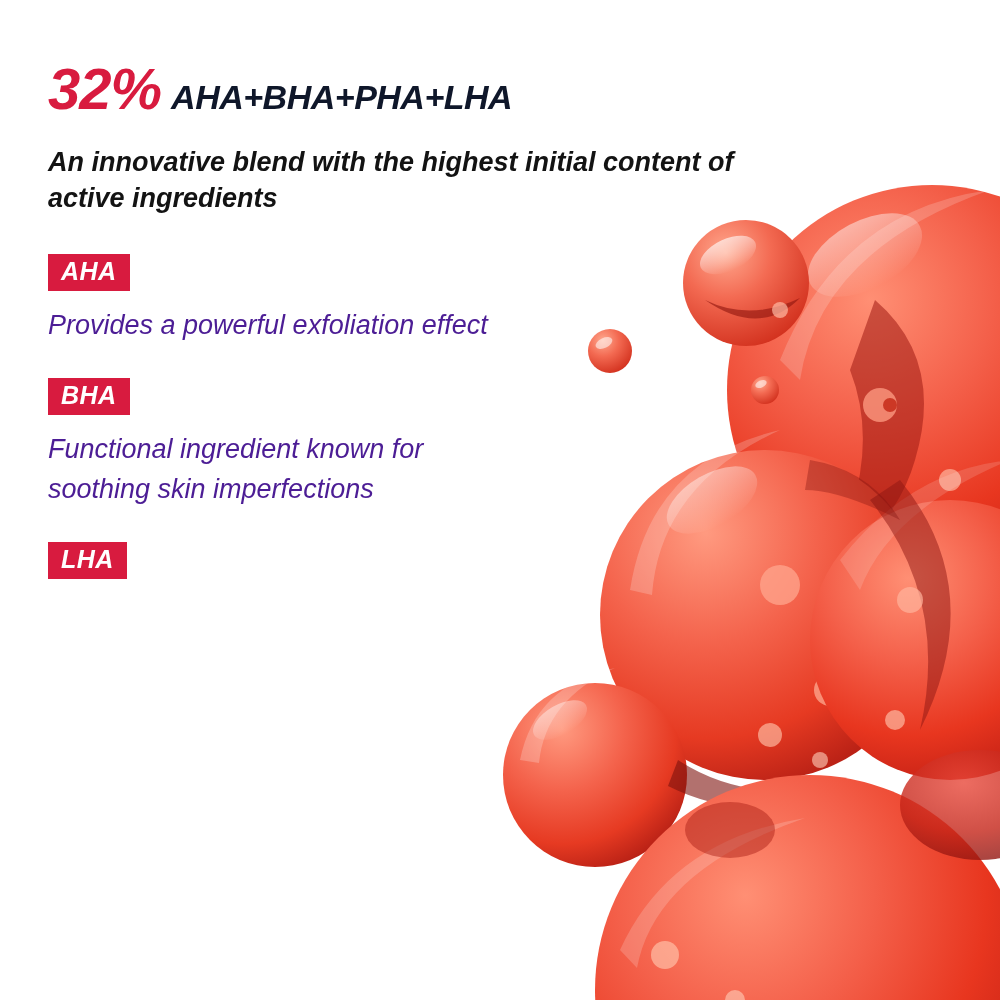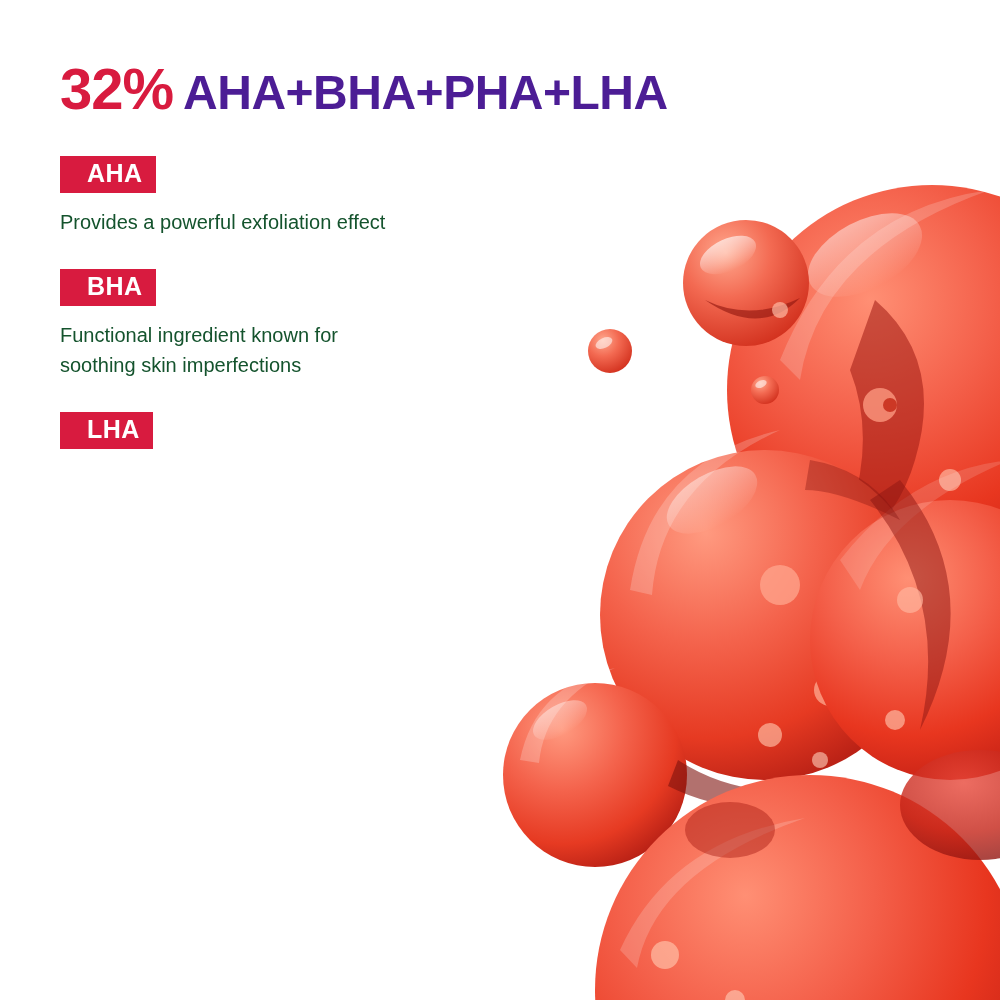--- a/index.html
+++ b/index.html
@@ -28,42 +28,43 @@
     top: 0;
     width: 520px;
     height: 1000px;
     overflow: hidden;
     pointer-events: none;
   }
 
   
   #content {
     position: absolute;
-    left: 60px;
+    left: 48px;
     top: 60px;
     width: 720px;
+    font-style: italic;
   }
 
   .headline {
     display: flex;
     align-items: baseline;
     gap: 10px;
     white-space: nowrap;
   }
   .headline .pct {
     font-size: 58px;
     font-weight: bold;
     color: #d81b3f;
     letter-spacing: -1px;
     line-height: 1;
   }
   .headline .acids {
-    font-size: 48px;
-    font-weight: bold;
-    color: #4c1d95;
+    font-size: 34px;
+    font-weight: bold;
+    color: #0f172a;
     letter-spacing: -0.5px;
     line-height: 1;
   }
 
   .subhead {
     margin-top: 26px;
     font-size: 27px;
     font-weight: bold;
     color: #131313;
     line-height: 1.34;
@@ -77,28 +78,28 @@
     margin-bottom: 32px;
   }
   .item:last-child { margin-bottom: 17px; }
 
   .tag {
     display: inline-block;
     background: #d81b3f;
     color: #ffffff;
     font-size: 25px;
     font-weight: bold;
-    padding: 5px 13px 7px 27px;
+    padding: 5px 13px 7px 13px;
     line-height: 1;
     letter-spacing: 0.5px;
   }
   .desc {
     margin-top: 14px;
-    font-size: 20px;
-    color: #14532d;
+    font-size: 27px;
+    color: #4c1d95;
     line-height: 1.5;
     max-width: 620px;
     white-space: pre-line;
   }
 </style>
 </head>
 <body>
 
 <div id="page">
 
@@ -201,20 +202,21 @@
     </svg>
   </div>
 
   <div id="content">
 
     <div class="headline">
       <span class="pct">32%</span>
       <span class="acids">AHA+BHA+PHA+LHA</span>
     </div>
 
+    <div class="subhead">An innovative blend with the highest initial content of active ingredients</div>
 
     <div class="items">
 
       <div class="item">
         <span class="tag">AHA</span>
         <div class="desc">Provides a powerful exfoliation effect</div>
       </div>
 
       <div class="item">
         <span class="tag">BHA</span>

